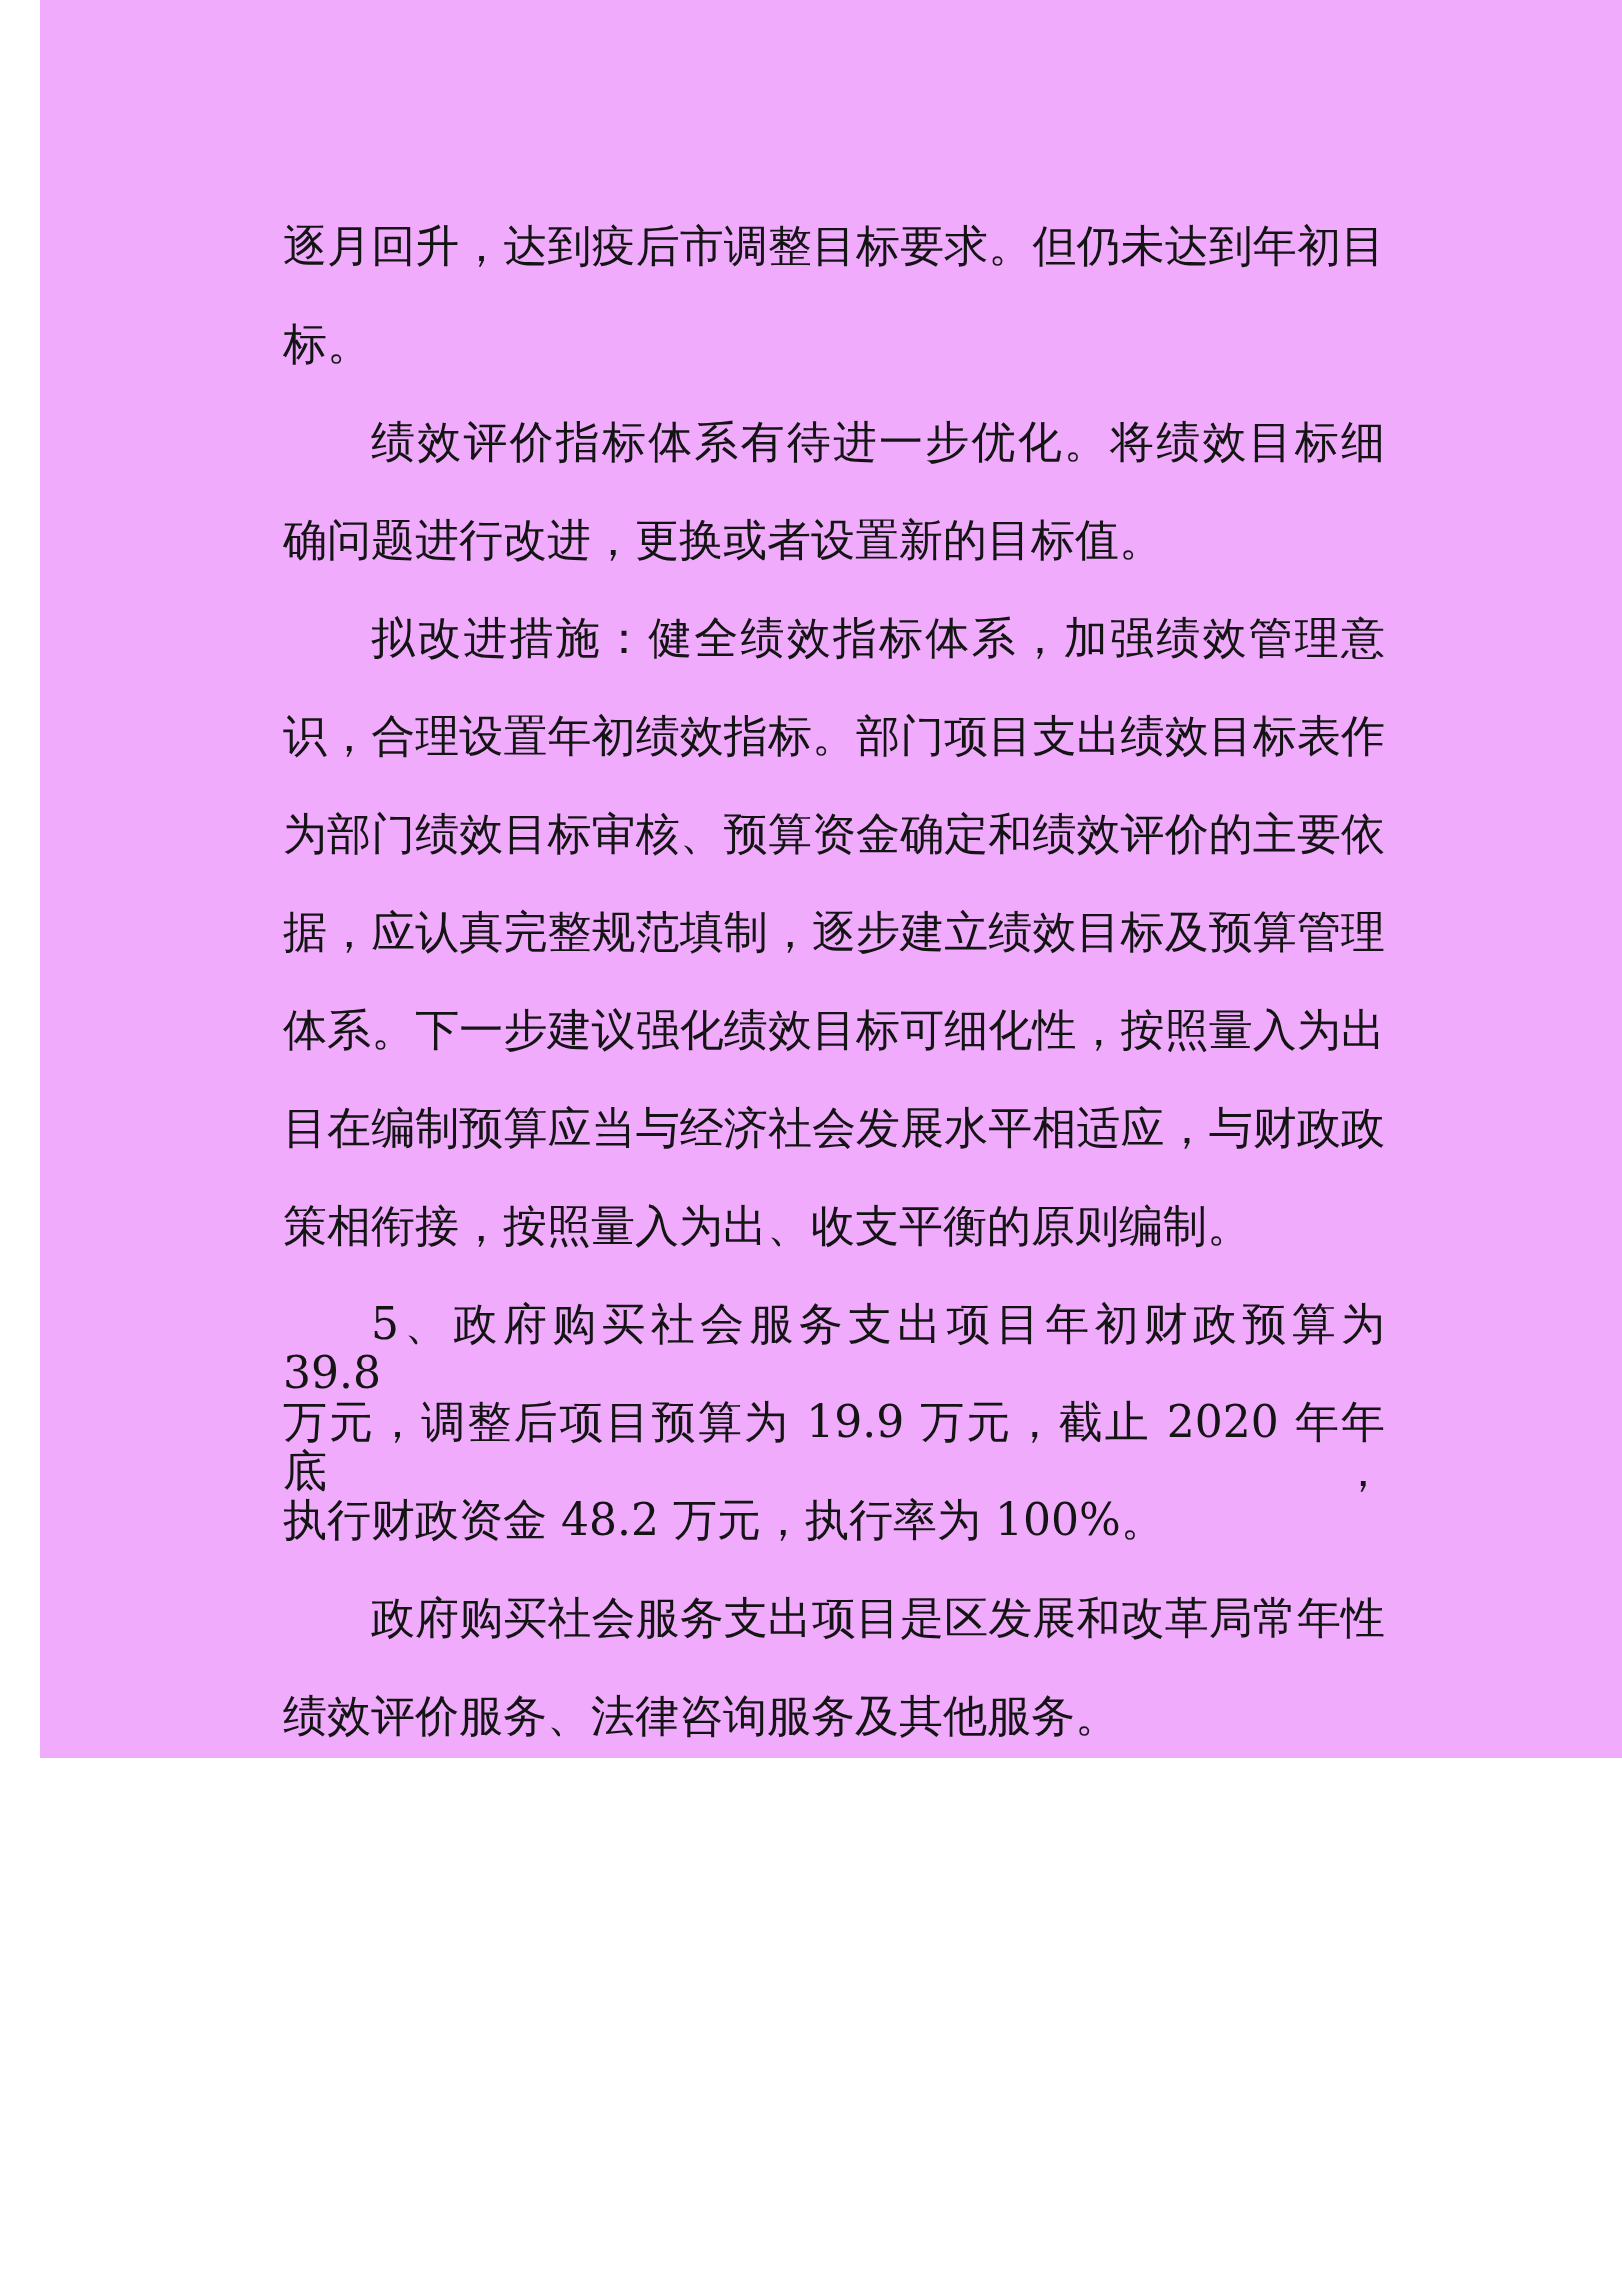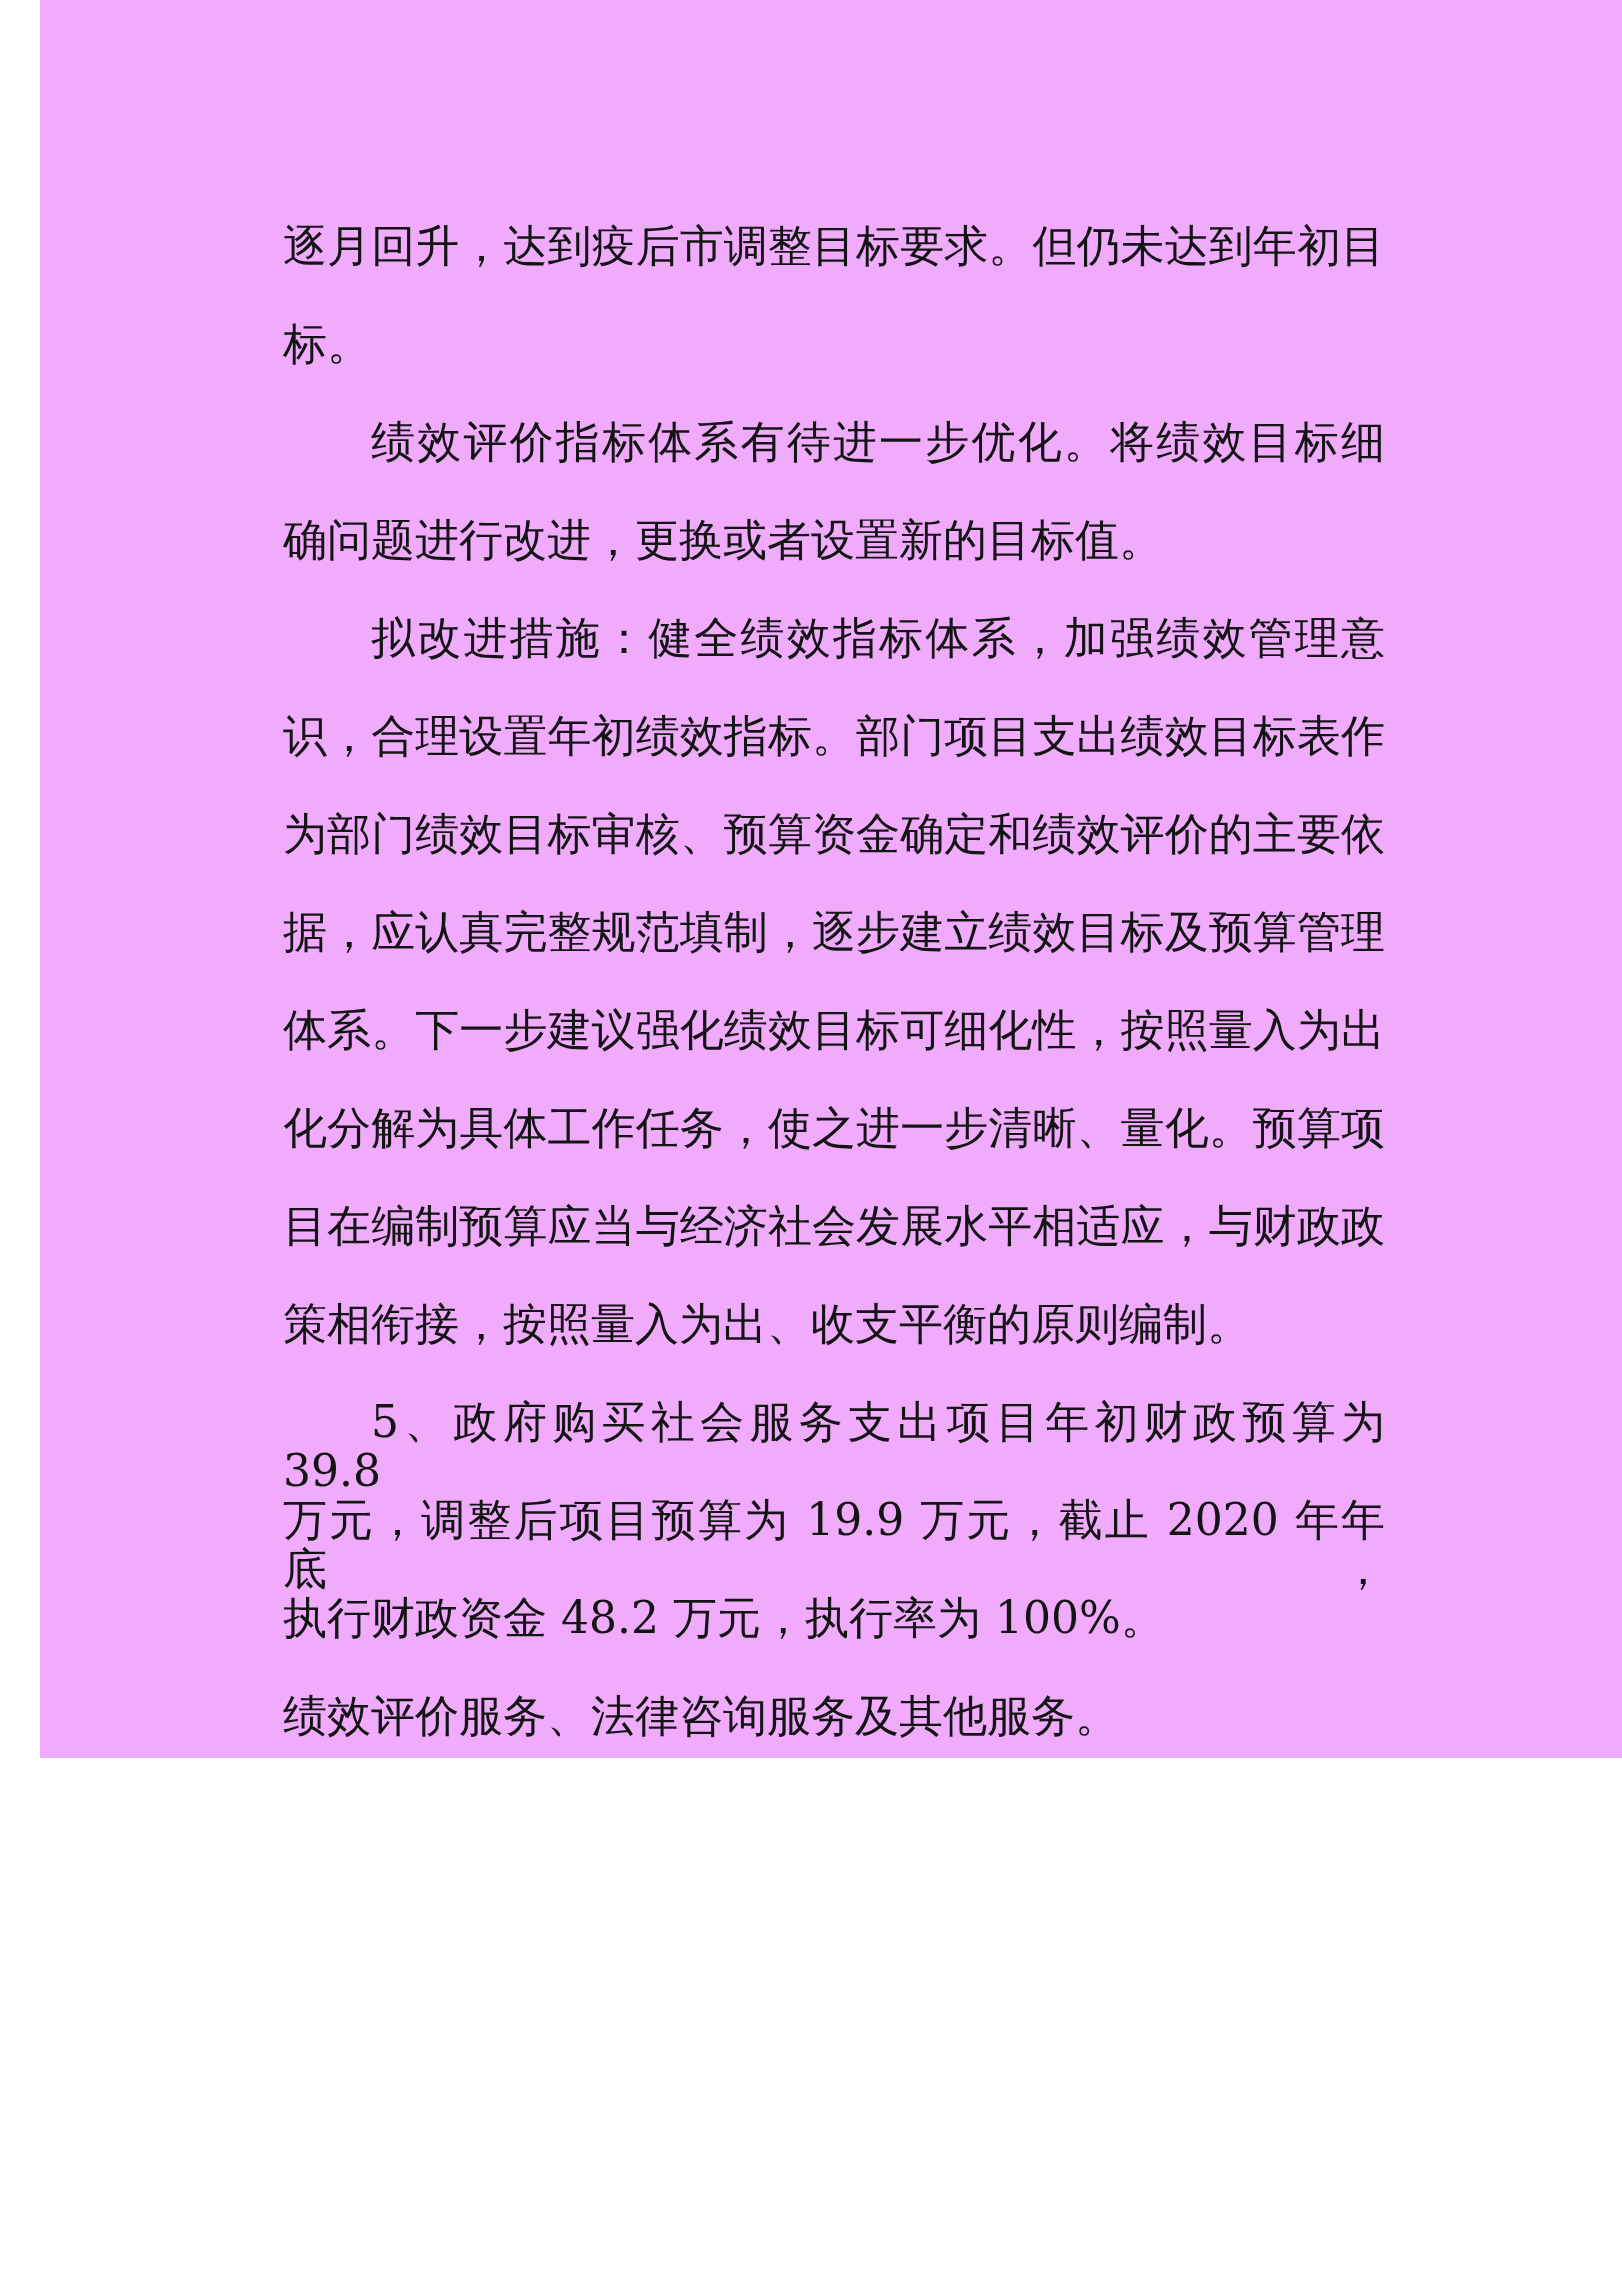--- a/index.html
+++ b/index.html
@@ -48,22 +48,22 @@
   <div class="textblock">
     <div class="line fill">逐月回升，达到疫后市调整目标要求。但仍未达到年初目</div>
     <div class="line">标。</div>
     <div class="line fill indent">绩效评价指标体系有待进一步优化。将绩效目标细</div>
     <div class="line">确问题进行改进，更换或者设置新的目标值。</div>
     <div class="line fill indent">拟改进措施：健全绩效指标体系，加强绩效管理意</div>
     <div class="line fill">识，合理设置年初绩效指标。部门项目支出绩效目标表作</div>
     <div class="line fill">为部门绩效目标审核、预算资金确定和绩效评价的主要依</div>
     <div class="line fill">据，应认真完整规范填制，逐步建立绩效目标及预算管理</div>
     <div class="line fill">体系。下一步建议强化绩效目标可细化性，按照量入为出</div>
-    <div class="line fill">化分解为具体工作任务，使之进一步清晰、量化。预算项</div>
     <div class="line fill">目在编制预算应当与经济社会发展水平相适应，与财政政</div>
     <div class="line">策相衔接，按照量入为出、收支平衡的原则编制。</div>
     <div class="line fill indent">5、政府购买社会服务支出项目年初财政预算为 39.8</div>
     <div class="line fill">万元，调整后项目预算为 19.9 万元，截止 2020 年年底，</div>
     <div class="line">执行财政资金 48.2 万元，执行率为 100%。</div>
+    <div class="line fill indent">政府购买社会服务支出项目是区发展和改革局常年性</div>
     <div class="line">绩效评价服务、法律咨询服务及其他服务。</div>
   </div>
 </div>
 
 
 </body></html>

